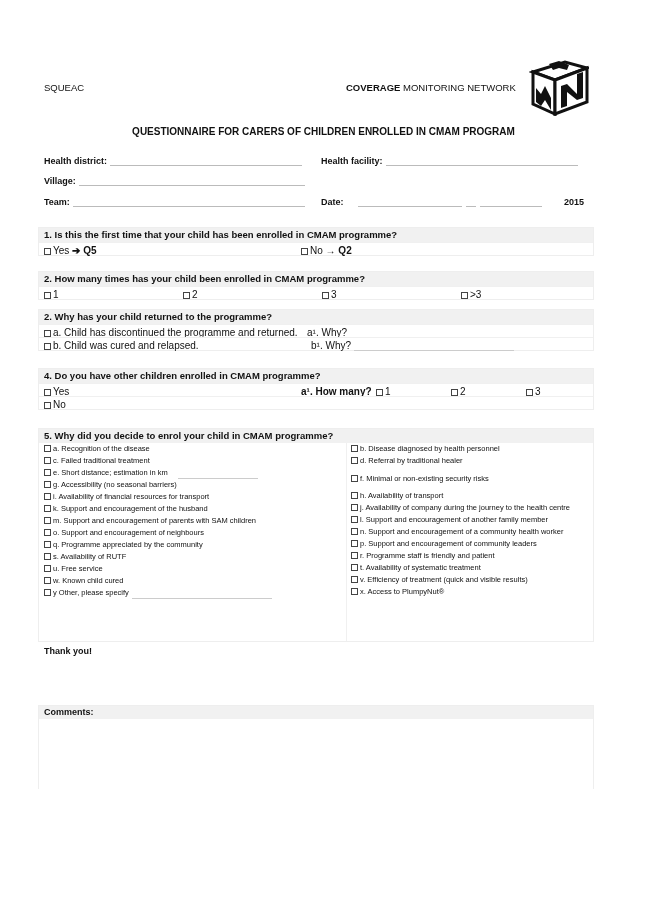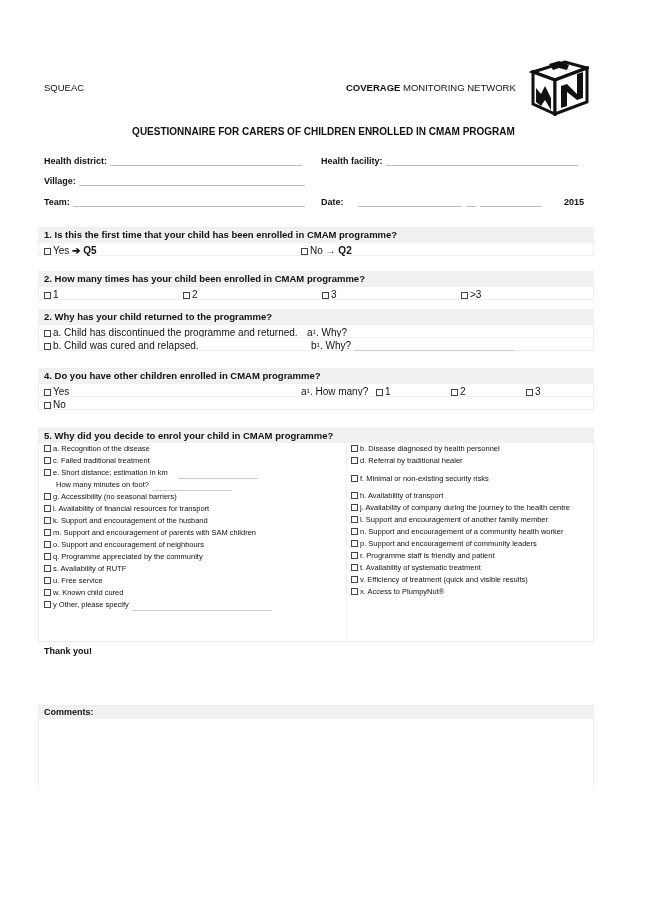--- a/index.html
+++ b/index.html
@@ -113,38 +113,37 @@
   <div class="row">
     <span class="opt" style="left:5px;"><span class="cb"></span><span>b. Child was cured and relapsed.</span></span>
     <span class="opt" style="left:272px;"><span>b¹. Why?</span><span class="why-line"></span></span>
   </div>
 </div>
 
 <div class="section" style="top:368px;">
   <div class="sec-head">4. Do you have other children enrolled in CMAM programme?</div>
   <div class="row">
     <span class="opt" style="left:5px;"><span class="cb"></span><span>Yes</span></span>
-    <span class="opt" style="left:262px;">a¹. How many?</span>
+    <span class="opt" style="left:262px;font-weight:bold;">a¹. How many?</span>
     <span class="opt" style="left:337px;"><span class="cb"></span><span>1</span></span>
     <span class="opt" style="left:412px;"><span class="cb"></span><span>2</span></span>
     <span class="opt" style="left:487px;"><span class="cb"></span><span>3</span></span>
   </div>
   <div class="row">
     <span class="opt" style="left:5px;"><span class="cb"></span><span>No</span></span>
   </div>
 </div>
 
 <div class="section" style="top:428px;">
   <div class="sec-head">5. Why did you decide to enrol your child in CMAM programme?</div>
   <div class="q5-body">
     <div class="q5-col left">
       <div class="q5-item"><span class="cb"></span><span>a. Recognition of the disease</span></div>
       <div class="q5-item"><span class="cb"></span><span>c. Failed traditional treatment</span></div>
       <div class="q5-item"><span class="cb"></span><span>e. Short distance; estimation in km</span><span class="spec-line" style="width:80px; margin-left:10px;"></span></div>
-      <div class="q5-item indent"><span>How many minutes on foot?</span><span class="spec-line" style="width:80px;"></span></div>
       <div class="q5-item"><span class="cb"></span><span>g. Accessibility (no seasonal barriers)</span></div>
       <div class="q5-item"><span class="cb"></span><span>i. Availability of financial resources for transport</span></div>
       <div class="q5-item"><span class="cb"></span><span>k. Support and encouragement of the husband</span></div>
       <div class="q5-item"><span class="cb"></span><span>m. Support and encouragement of parents with SAM children</span></div>
       <div class="q5-item"><span class="cb"></span><span>o. Support and encouragement of neighbours</span></div>
       <div class="q5-item"><span class="cb"></span><span>q. Programme appreciated by the community</span></div>
       <div class="q5-item"><span class="cb"></span><span>s. Availability of RUTF</span></div>
       <div class="q5-item"><span class="cb"></span><span>u. Free service</span></div>
       <div class="q5-item"><span class="cb"></span><span>w. Known child cured</span></div>
       <div class="q5-item"><span class="cb"></span><span>y Other, please specify</span><span class="spec-line" style="width:140px;"></span></div>

